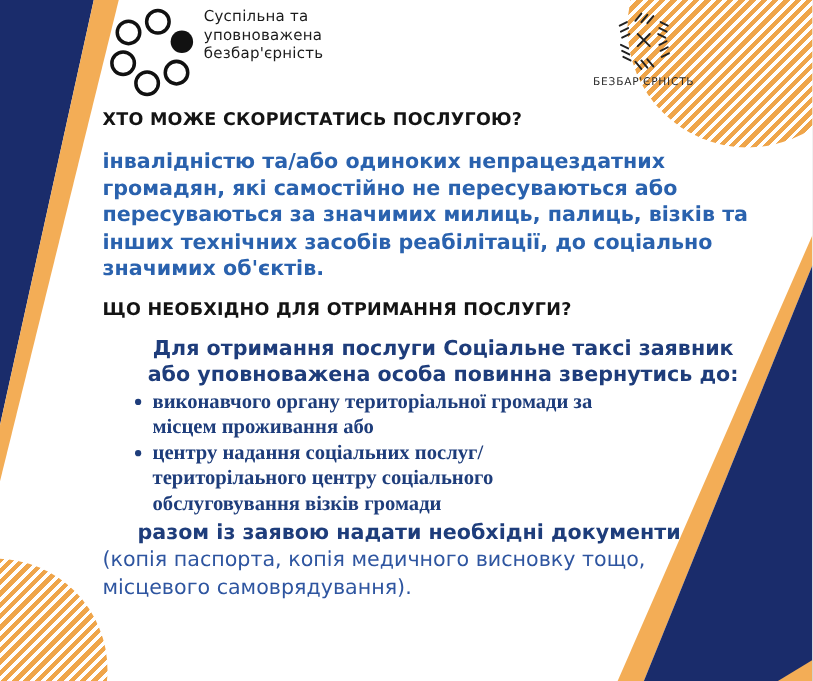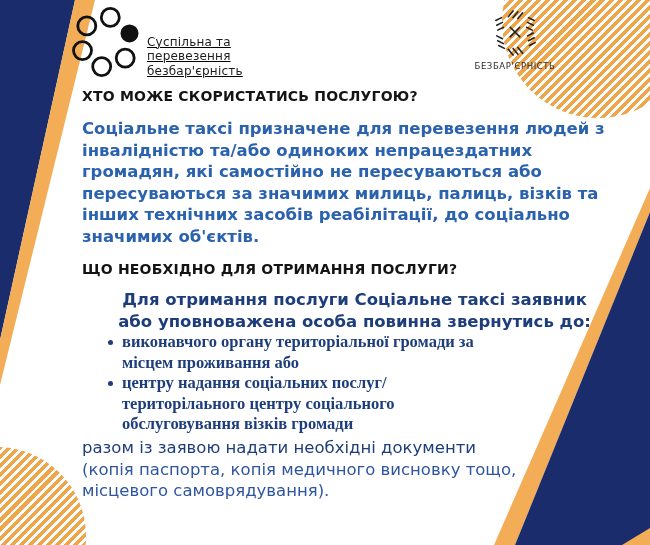--- a/index.html
+++ b/index.html
@@ -8,42 +8,42 @@
     font-family:"DejaVu Sans","Liberation Sans",sans-serif;
   }
   .decor{position:absolute;left:0;top:0;width:650px;height:545px;z-index:0;}
   .striped-circle{
     position:absolute;border-radius:50%;z-index:0;
     background:repeating-linear-gradient(135deg,#efa54a 0 3.6px,#ffffff 3.6px 6.4px);
   }
   .circle-tr{width:192px;height:192px;top:-74px;right:-44px;}
   .circle-bl{width:178px;height:178px;bottom:-80px;left:-92px;}
 
-  .org-logo{position:absolute;left:72px;top:6px;display:flex;align-items:flex-end;z-index:2;text-decoration:underline;}
+  .org-logo{position:absolute;left:88px;top:6px;display:flex;align-items:flex-start;z-index:2;}
   .org-logo-text{margin-left:7px;font-size:12px;line-height:14.5px;color:#1b1b1b;letter-spacing:0.2px;}
   .brand-logo{position:absolute;left:455px;top:8px;width:120px;text-align:center;z-index:2;}
   .brand-mark{display:block;margin:0 auto;}
   .brand-label{margin-top:3px;font-size:8.5px;letter-spacing:0.6px;color:#2b2b2b;}
 
   .content{position:absolute;left:82px;top:84px;width:545px;z-index:1;}
   .heading{
     font-size:14px;line-height:24px;font-weight:bold;color:#141414;
     letter-spacing:0.2px;margin:0 0 10px 0;white-space:nowrap;
   }
   .h2{margin-bottom:8px;}
   .line{white-space:nowrap;}
   .p1{font-size:16.5px;line-height:21.5px;font-weight:bold;color:#2a62ae;margin-bottom:10px;}
   .p2{font-size:16.5px;line-height:21.5px;font-weight:bold;color:#1e3d7b;text-align:center;}
   .bullets{padding-left:26px;font-size:16.5px;line-height:20.5px;font-weight:bold;color:#1e3d7b;}
   .bullet-item{display:flex;font-family:Liberation Serif, serif;}
   .bullet-dot{
     flex:0 0 auto;width:5px;height:5px;border-radius:50%;background:#1e3d7b;
     margin:8px 9px 0 0;
   }
-  .emphasis{font-size:16.5px;line-height:22px;font-weight:normal;color:#1e3d7b;margin-top:2px;white-space:nowrap;}
+  .emphasis{font-size:16.5px;line-height:22px;font-weight:bold;color:#1e3d7b;margin-top:2px;white-space:nowrap;margin-left:28px;}
   .note{font-size:16.5px;line-height:21.5px;font-weight:normal;color:#2e55a0;}
 </style>
 </head>
 <body>
 
 <div class="canvas">
 
   <svg class="decor" viewBox="0 0 650 545" aria-hidden="true">
     <polygon points="0,0 75,0 0,340" fill="#1a2c6b"></polygon>
     <polygon points="75,0 95,0 0,385 0,340" fill="#f3ad56"></polygon>
@@ -60,21 +60,21 @@
         <circle cx="38.3" cy="11.4" r="9"></circle>
         <circle cx="57.5" cy="27.4" r="9" fill="#111" stroke="none"></circle>
         <circle cx="53.2" cy="52.1" r="9"></circle>
         <circle cx="29.7" cy="60.6" r="9"></circle>
         <circle cx="10.5" cy="44.6" r="9"></circle>
         <circle cx="14.8" cy="19.9" r="9"></circle>
       </g>
     </svg>
     <div class="org-logo-text">
       <div>Суспільна та</div>
-      <div>перевезення</div>
+      <div>уповноважена</div>
       <div>безбар'єрність</div>
     </div>
   </div>
 
   <div class="brand-logo">
     <svg class="brand-mark" width="56" height="50" viewBox="0 0 56 52" aria-hidden="true">
       <g stroke="#222" stroke-width="1.6" stroke-linecap="round" fill="none">
         <path d="M23 20 L33 30 M33 20 L23 30"></path>
         <path d="M21 9 L26 3 M26 10 L31 4 M31 11 L36 5"></path>
         <path d="M8 13 L14 10 M9 18 L15 15 M10 23 L16 20"></path>
@@ -84,21 +84,20 @@
         <path d="M21 43 L26 49 M26 42 L31 48 M31 41 L36 47"></path>
       </g>
     </svg>
     <div class="brand-label">БЕЗБАР'ЄРНІСТЬ</div>
   </div>
 
   <div class="content">
     <div class="heading">ХТО МОЖЕ СКОРИСТАТИСЬ ПОСЛУГОЮ?</div>
 
     <div class="p1">
-      <div class="line">Соціальне таксі призначене для перевезення людей з</div>
       <div class="line">інвалідністю та/або одиноких непрацездатних</div>
       <div class="line">громадян, які самостійно не пересуваються або</div>
       <div class="line">пересуваються за значимих милиць, палиць, візків та</div>
       <div class="line">інших технічних засобів реабілітації, до соціально</div>
       <div class="line">значимих об'єктів.</div>
     </div>
 
     <div class="heading h2">ЩО НЕОБХІДНО ДЛЯ ОТРИМАННЯ ПОСЛУГИ?</div>
 
     <div class="p2">

